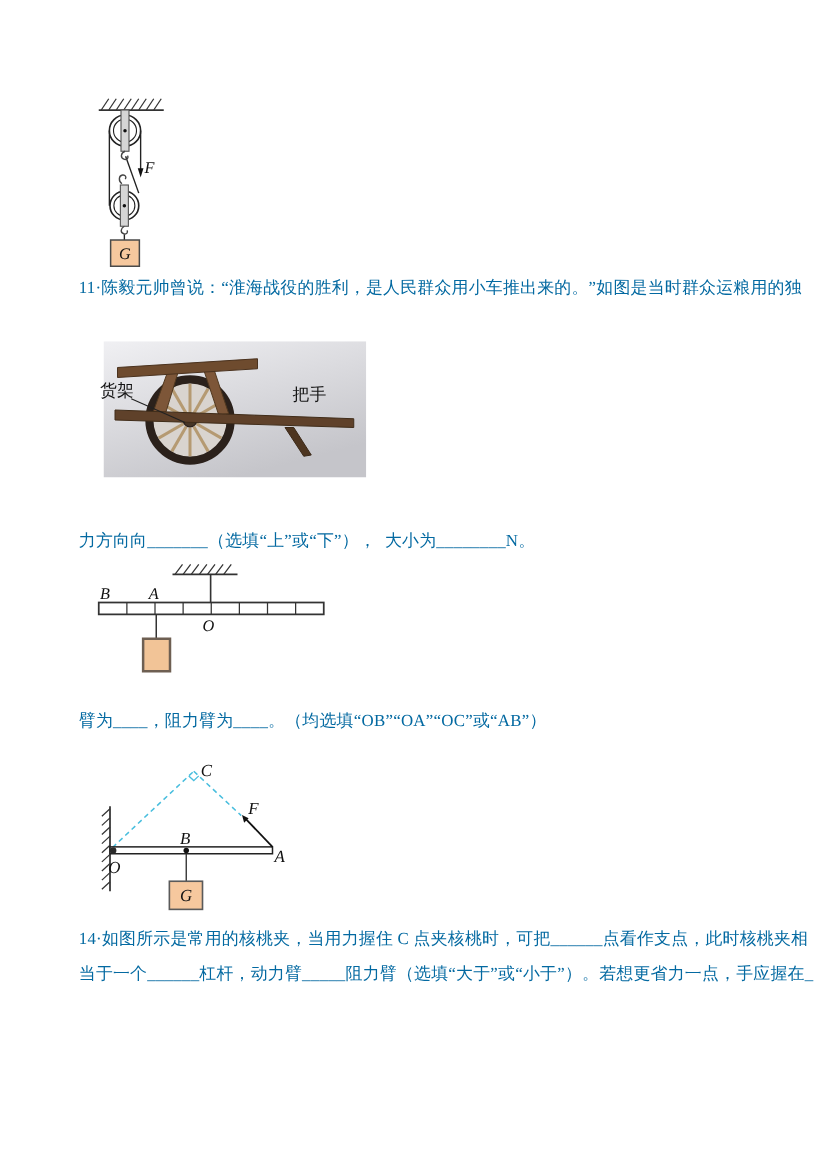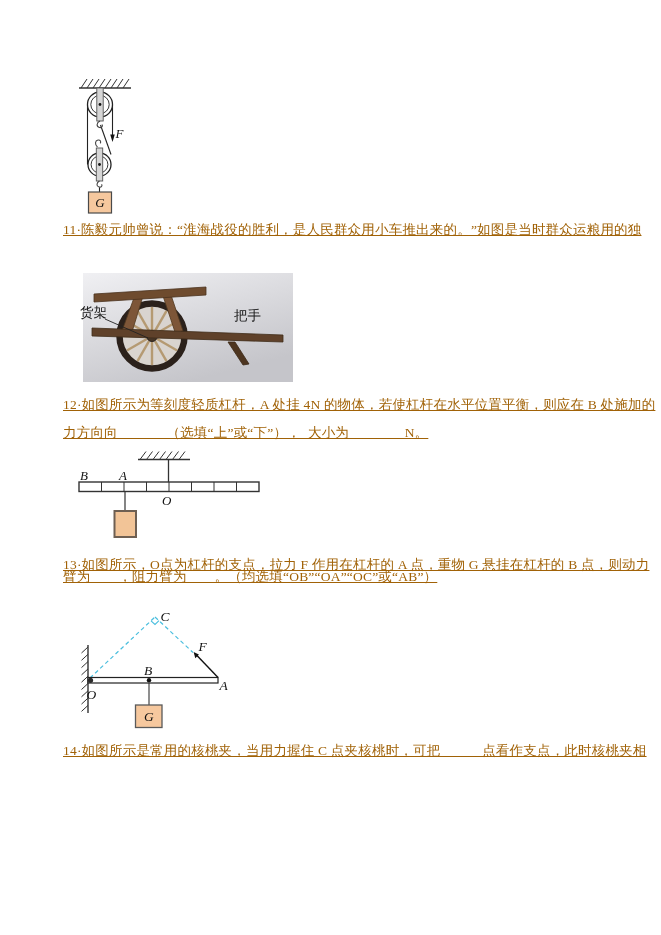--- a/index.html
+++ b/index.html
@@ -1,19 +1,19 @@
 <!DOCTYPE html>
 <html><head>
 <meta charset="utf-8">
 <style>
   html,body{margin:0;padding:0;background:#fff;}
   #page{position:relative;width:661px;height:935px;background:#ffffff;overflow:hidden;
         font-family:"Liberation Serif","DejaVu Serif",serif;}
-  .line{position:absolute;left:63px;white-space:pre;color:#a16207;
-        font:13.5px/17px "Liberation Serif","DejaVu Serif",serif;letter-spacing:.2px;text-decoration:underline;}
+  .line{position:absolute;left:63px;white-space:pre;color:#0369a1;
+        font:13.5px/17px "Liberation Serif","DejaVu Serif",serif;letter-spacing:.2px;}
   .fig{position:absolute;}
   svg text{font-family:"Liberation Serif","DejaVu Serif",serif;}
 </style>
 </head>
 <body>
 
 <div id="page">
 
   <svg class="fig" style="left:75px;top:75px" width="60" height="145" viewBox="0 0 60 145">
     <g stroke="#333">
@@ -89,21 +89,20 @@
       <polygon points="85,23 93,22 105,58 97,59" fill="#7d5638" stroke="#50381f"></polygon>
       <polygon points="16,21 128,14 128,22 16,29" fill="#6e4b2e" stroke="#4a321e"></polygon>
       <polygon points="14,55 205,62 205,69 14,63" fill="#5f412a" stroke="#402d1a"></polygon>
       <polygon points="150,69 157,69 171,91 165,92" fill="#4d3520" stroke="#3a2817"></polygon>
     </g>
     <text x="2" y="44" font-size="13.5" fill="#141414">货架</text>
     <line x1="27" y1="46" x2="70" y2="65" stroke="#222" stroke-width="0.9"></line>
     <text x="156" y="47" font-size="13.5" fill="#141414">把手</text>
   </svg>
 
-  <div class="line" style="top:396px">12·如图所示为等刻度轻质杠杆，A 处挂 4N 的物体，若使杠杆在水平位置平衡，则应在 B 处施加的</div>
   <div class="line" style="top:424px">力方向向_______（选填“上”或“下”），  大小为________N。</div>
 
   <svg class="fig" style="left:75px;top:450px" width="190" height="90" viewBox="0 0 190 90">
     <g stroke="#333">
       <line x1="63" y1="9.5" x2="115" y2="9.5" stroke-width="1.3"></line>
       <g stroke-width="1">
         <line x1="65" y1="9.5" x2="71" y2="1.5"></line>
           <line x1="71.5" y1="9.5" x2="77.5" y2="1.5"></line>
         <line x1="78" y1="9.5" x2="84" y2="1.5"></line>
           <line x1="84.5" y1="9.5" x2="90.5" y2="1.5"></line>
@@ -125,21 +124,20 @@
         <line x1="161.5" y1="32" x2="161.5" y2="41.5"></line>
       </g>
     </g>
     <text x="5" y="29.5" font-size="13" font-style="italic" fill="#111">B</text>
     <text x="44" y="29.5" font-size="13" font-style="italic" fill="#111">A</text>
     <text x="87" y="55" font-size="13" font-style="italic" fill="#111">O</text>
     <line x1="50" y1="41.5" x2="50" y2="61" stroke="#333" stroke-width="1.2"></line>
     <rect x="39.5" y="61" width="21.5" height="26" stroke="#6e5f52" stroke-width="2" fill="#f2c497"></rect>
   </svg>
 
-  <div class="line" style="top:556px">13·如图所示，O点为杠杆的支点，拉力 F 作用在杠杆的 A 点，重物 G 悬挂在杠杆的 B 点，则动力</div>
   <div class="line" style="top:568px">臂为____，阻力臂为____。（均选填“OB”“OA”“OC”或“AB”）</div>
 
   <svg class="fig" style="left:75px;top:605px" width="165" height="128" viewBox="0 0 165 128">
     <g stroke="#333">
       <line x1="13" y1="40" x2="13" y2="108" stroke-width="1.4"></line>
       <g stroke-width="1">
         <line x1="13" y1="42" x2="6.5" y2="48"></line>
           <line x1="13" y1="49.3" x2="6.5" y2="55.3"></line>
         <line x1="13" y1="56.6" x2="6.5" y2="62.6"></line>
           <line x1="13" y1="63.9" x2="6.5" y2="69.9"></line>
@@ -162,14 +160,15 @@
     <line x1="143" y1="72.5" x2="121" y2="49.5" stroke="#111" stroke-width="1.4"></line>
     <polygon points="118.6,47 123.9,49.6 120.3,53.2" fill="#111"></polygon>
     <text x="85.5" y="15.5" font-size="13.5" font-style="italic" fill="#111">C</text>
     <text x="123.5" y="46" font-size="13.5" font-style="italic" fill="#111">F</text>
     <text x="69" y="70" font-size="13.5" font-style="italic" fill="#111">B</text>
     <text x="144.5" y="84.5" font-size="13.5" font-style="italic" fill="#111">A</text>
     <text x="11.5" y="93.5" font-size="13.5" font-style="italic" fill="#111">O</text>
   </svg>
 
   <div class="line" style="top:742px">14·如图所示是常用的核桃夹，当用力握住 C 点夹核桃时，可把______点看作支点，此时核桃夹相</div>
+  <div class="line" style="top:770px">当于一个______杠杆，动力臂_____阻力臂（选填“大于”或“小于”）。若想更省力一点，手应握在_</div>
 
 </div>
 
 </body></html>

